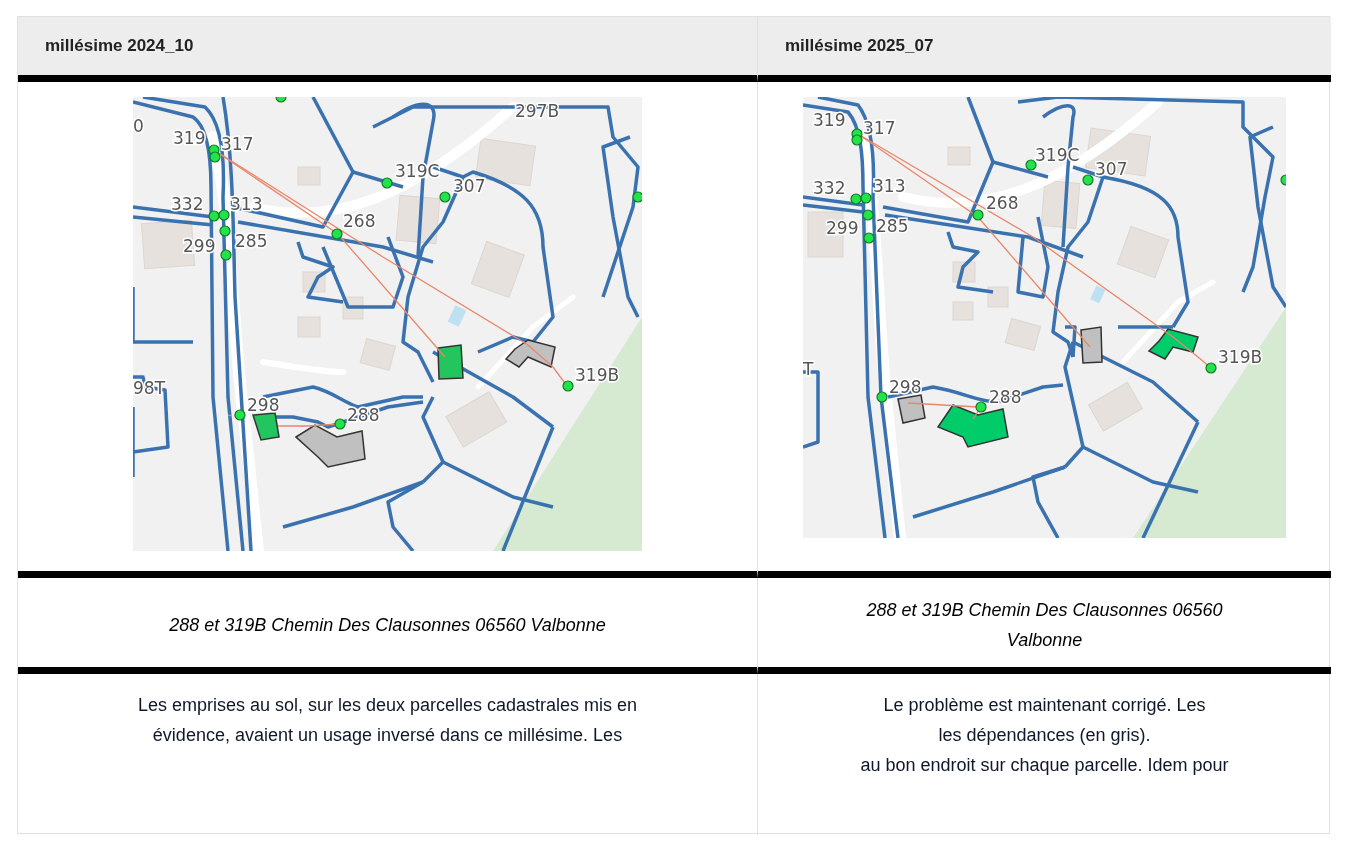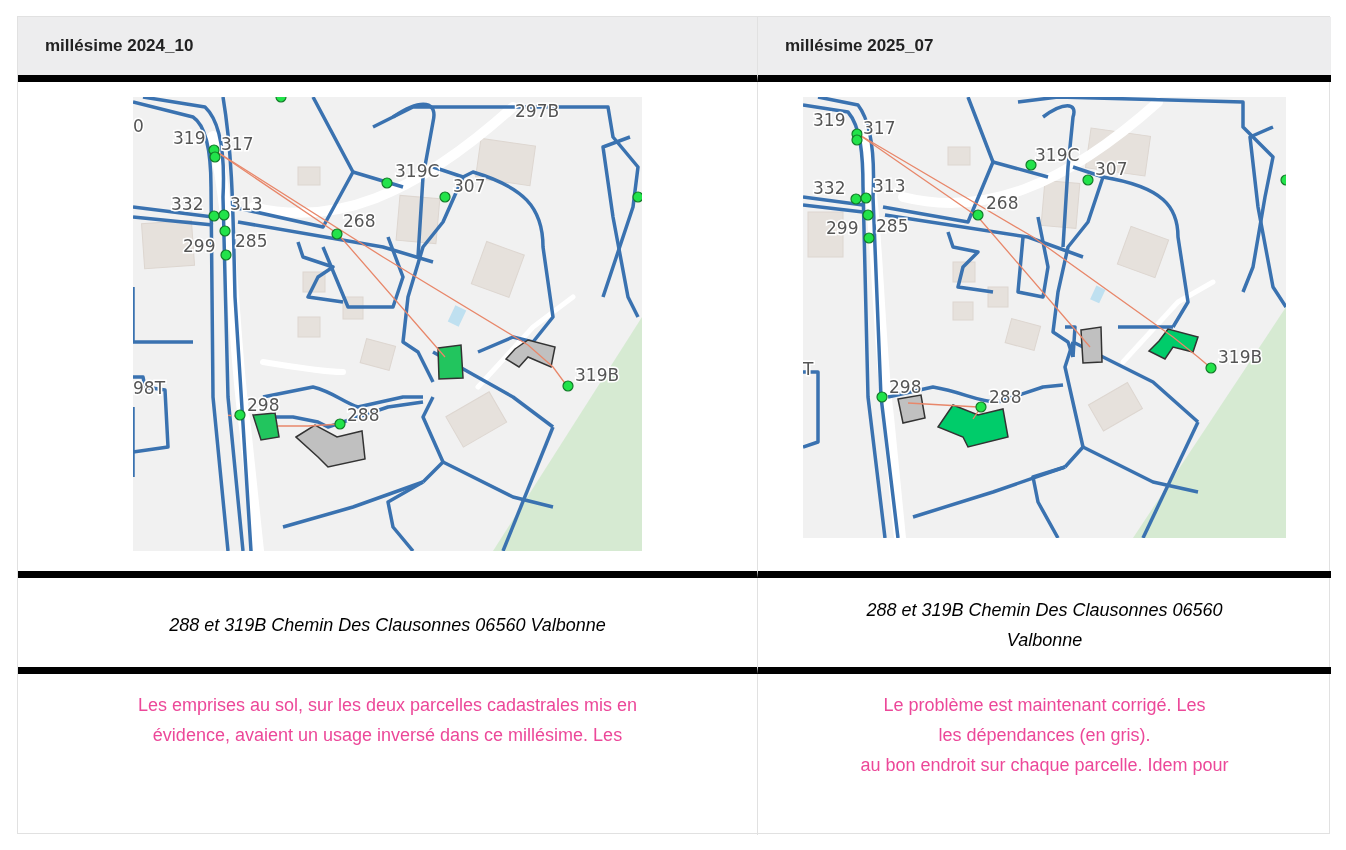--- a/index.html
+++ b/index.html
@@ -11,21 +11,21 @@
     grid-template-columns: 740px 573px;
     grid-template-rows: 65px 496px 96px 161px;
   }
   .cell { border-right: 1px solid #e1e1e1; border-bottom: 7px solid #000000; position: relative; }
   .cell.last-col { border-right: none; }
   .cell.last-row { border-bottom: none; }
   .hdr { background: #ededee; display: flex; align-items: center; padding-left: 27px; font-weight: bold; font-size: 17px; color: #222; }
   .imgcell { display: flex; justify-content: center; align-items: flex-start; padding-top: 15px; }
   .map { display: block; }
   .caption { display: flex; justify-content: center; align-items: center; text-align: center; font-style: italic; font-size: 18px; color: #000000; line-height: 30px; padding: 16px 30px 12px; }
-  .desc { display: flex; justify-content: center; align-items: flex-start; text-align: center; font-size: 18px; color: #ec4899; line-height: 30px; padding: 16px 30px 0; }
+  .desc { display: flex; justify-content: center; align-items: flex-start; text-align: center; font-size: 18px; color: #0f172a; line-height: 30px; padding: 16px 30px 0; }
   .caption span, .desc span { display: block; }
   .lbl { font-family: "DejaVu Sans", sans-serif; font-size: 17px; fill: #555; stroke: #ffffff; stroke-width: 3px; paint-order: stroke; }
   .parcel { fill: none; stroke: #3a72b0; stroke-width: 3.5; stroke-linejoin: round; }
   .road { fill: none; stroke: #ffffff; stroke-linecap: round; }
   .bld { fill: #e6e1dc; stroke: #ddd6d0; stroke-width: 1; }
   .pt { fill: #22e34a; stroke: #137a28; stroke-width: 1.2; }
   .link { stroke: #e8876a; stroke-width: 1.3; fill: none; }
 </style>
 </head>
 <body>

